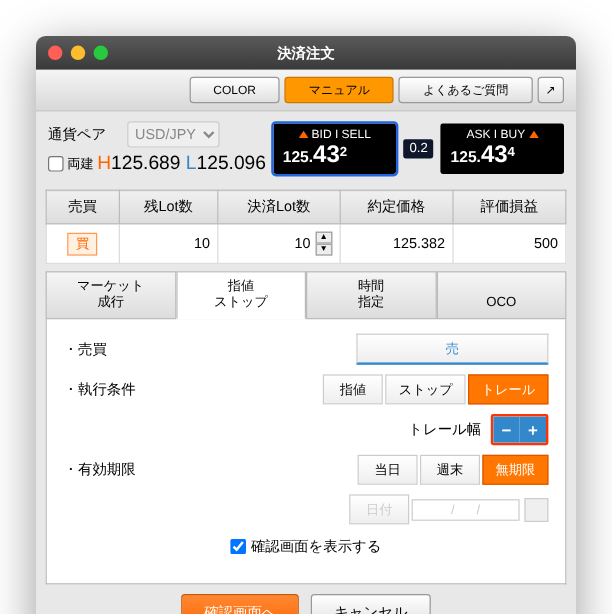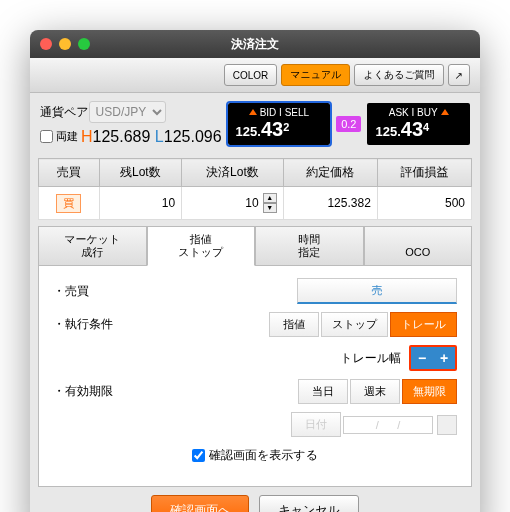--- a/index.html
+++ b/index.html
@@ -4,37 +4,37 @@
 <style>
 *{margin:0;padding:0;box-sizing:border-box;font-family:"Hiragino Sans","Meiryo",sans-serif}
 body{background:#fff;padding:30px}
 .window{width:450px;background:#e8e8e8;border-radius:8px;box-shadow:0 10px 40px rgba(0,0,0,.4);overflow:hidden}
 .titlebar{height:28px;background:linear-gradient(#5a5a5a,#3a3a3a);display:flex;align-items:center;position:relative;padding:0 10px}
 .traffic{display:flex;gap:7px}
 .dot{width:12px;height:12px;border-radius:50%}
 .dot.r{background:#ff5f56}.dot.y{background:#ffbd2e}.dot.g{background:#27c93f}
 .title{position:absolute;left:50%;transform:translateX(-50%);color:#fff;font-size:12px;font-weight:bold}
 .toolbar{background:linear-gradient(#f5f5f5,#d8d8d8);padding:6px 10px;display:flex;justify-content:flex-end;gap:4px;border-bottom:1px solid #bbb}
-.tbtn{font-size:10px;padding:3px 8px;border:1px solid #999;border-radius:3px;background:linear-gradient(#fff,#e0e0e0);cursor:pointer}
+.tbtn{font-size:10px;padding:3px 19px;border:1px solid #999;border-radius:3px;background:linear-gradient(#fff,#e0e0e0);cursor:pointer}
 .tbtn.orange{background:#ff9800;color:#000;border-color:#cc7700}
 .tbtn.icon{padding:3px 6px}
 .pricebar{display:flex;align-items:center;padding:8px 10px;gap:6px;background:#e8e8e8}
-.pair{display:flex;align-items:center;gap:0;font-size:12px}
+.pair{display:flex;align-items:center;gap:17px;font-size:12px}
 .pair select{font-size:12px;padding:2px;color:#888;border:1px solid #ccc;border-radius:3px}
 .hl{font-size:16px;margin-top:2px}
 .hl .h{color:#ff6600}.hl .l{color:#3388cc}
 .ryodate{display:flex;align-items:center;gap:3px;font-size:11px;margin-top:3px}
 .pricebox{flex:1;background:#000;color:#fff;padding:4px 8px;border-radius:2px;min-width:95px}
 .pricebox.selected{outline:2px solid #2266dd}
 .pblabel{font-size:10px;display:flex;justify-content:center;align-items:center;gap:3px}
 .arrow-up{width:0;height:0;border-left:4px solid transparent;border-right:4px solid transparent;border-bottom:6px solid #ff6600}
 .pbprice{font-size:13px;font-weight:bold}
 .pbprice .big{font-size:20px}
 .pbprice .sm{font-size:11px;vertical-align:super}
-.spread{background:#d946ef;color:#fff;font-size:11px;padding:2px 5px;border-radius:2px}
+.spread{background:#0f172a;color:#fff;font-size:11px;padding:2px 5px;border-radius:2px}
 .table{width:calc(100% - 16px);margin:4px 8px;border-collapse:collapse;font-size:12px}
 .table th{background:linear-gradient(#f0f0f0,#ddd);border:1px solid #bbb;padding:5px;font-weight:normal}
 .table td{background:#fff;border:1px solid #ddd;padding:6px;text-align:right}
 .buy{display:inline-block;background:#fff0e0;color:#ff6600;border:1px solid #ff9955;padding:1px 6px;font-size:11px}
 .qtycell{display:flex;align-items:center;justify-content:flex-end}
 .stepper{display:flex;flex-direction:column;margin-left:4px}
 .stepper button{width:14px;height:10px;font-size:7px;border:1px solid #999;background:#eee;padding:0;line-height:8px}
 .tabs{display:flex;margin:6px 8px 0}
 .tab{flex:1;padding:6px 12px;font-size:11px;text-align:center;border:1px solid #bbb;background:linear-gradient(#f5f5f5,#ddd);cursor:pointer;line-height:1.2}
 .tab.active{background:#fff;border-bottom:1px solid #fff;position:relative;z-index:1}

